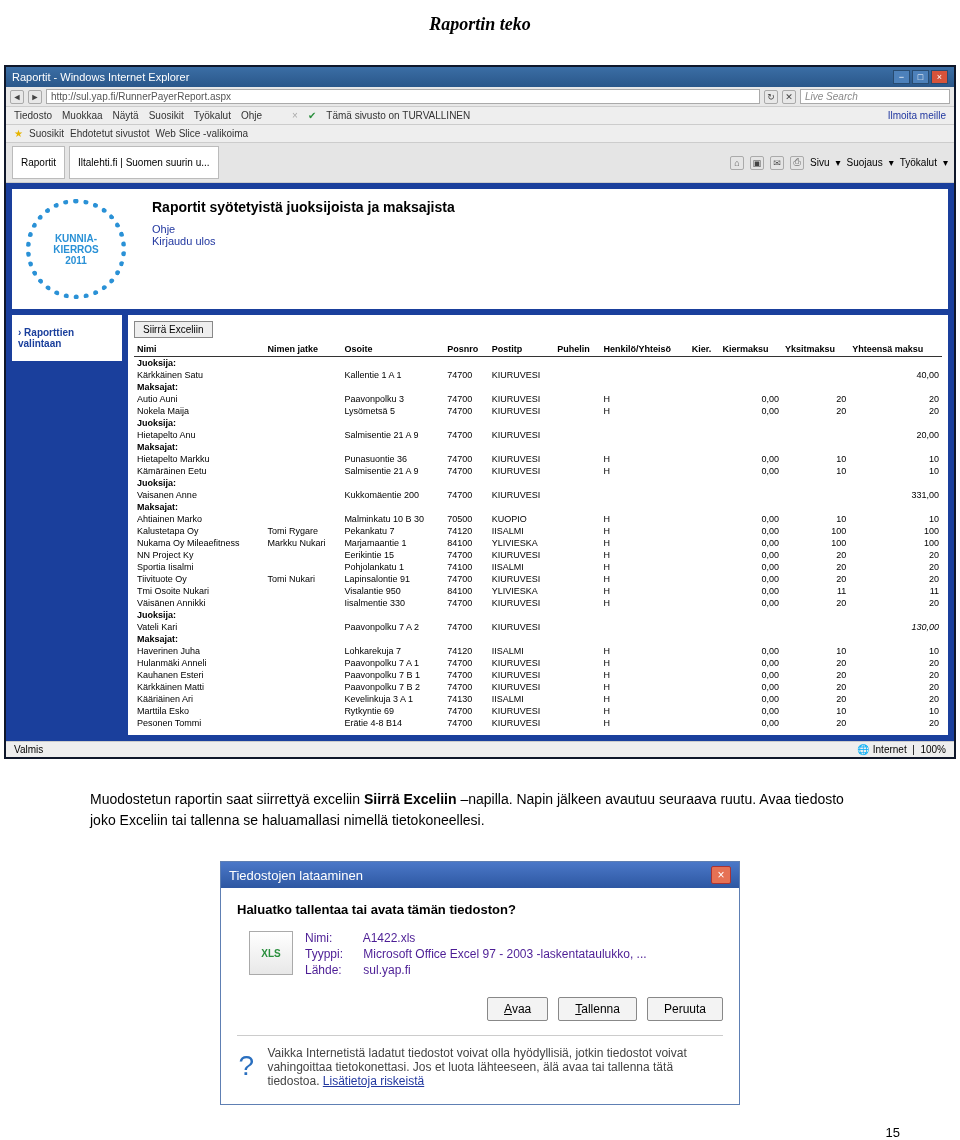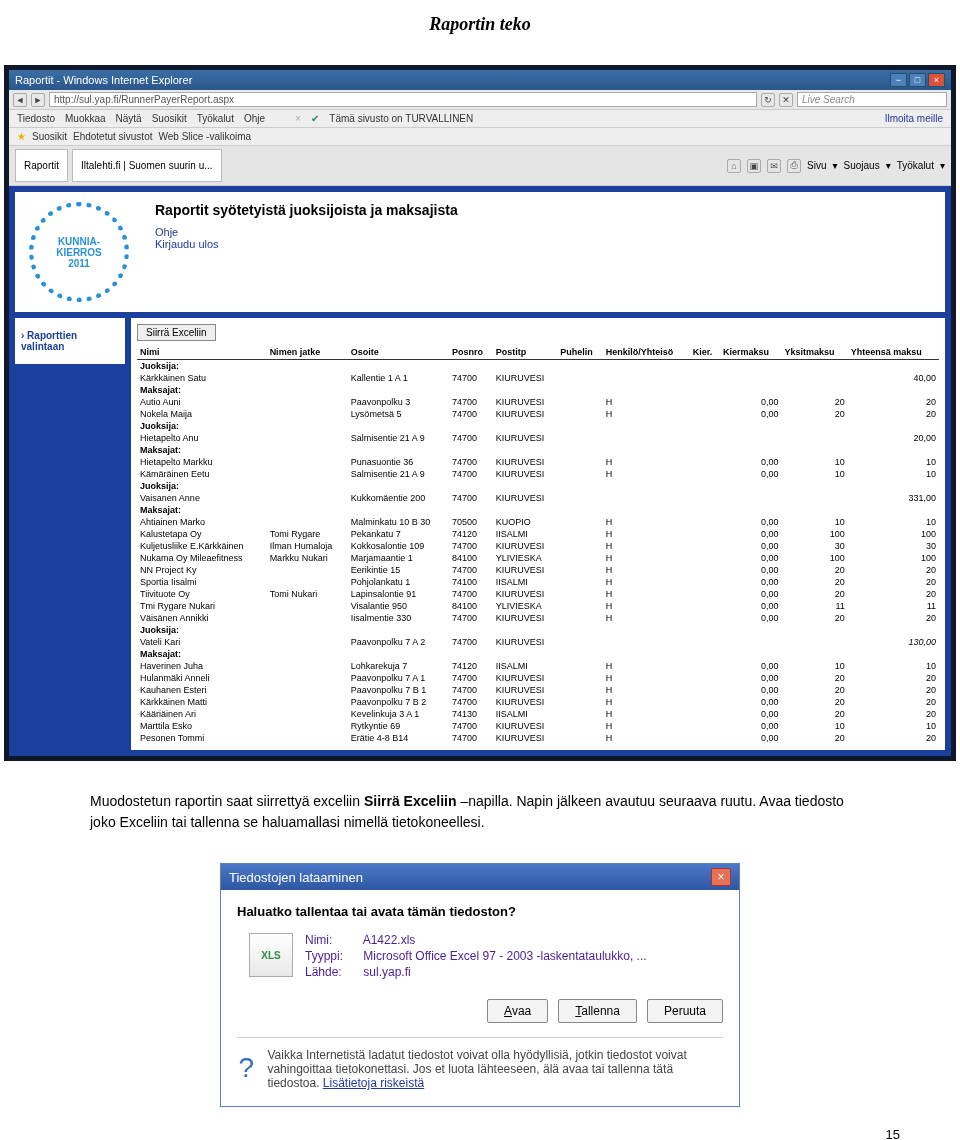--- a/index.html
+++ b/index.html
@@ -1,18 +1,18 @@
 <!DOCTYPE html>
 <html><head>
 <meta charset="utf-8">
 <style>
   * { box-sizing: border-box; margin: 0; padding: 0; }
   body { font-family: Arial, sans-serif; background: #fff; width: 960px; margin: 0 auto; font-size: 12px; color: #000; }
   .page-title { font-family: Georgia, serif; font-weight: bold; font-style: italic; font-size: 18px; text-align: center; margin: 14px 0 30px; }
-  .screenshot { border: 5px solid #0f172a; margin: 0 4px 30px; }
+  .screenshot { border: 2px solid #0f172a; margin: 0 4px 30px; }
   .ie-title { background: linear-gradient(to bottom,#3b6ea5,#2a578a); color:#fff; font-size:11px; padding:3px 6px; display:flex; justify-content:space-between; align-items:center; }
   .ie-controls { display:flex; gap:2px; }
   .ie-btn { width:17px; height:14px; background:#4d81bb; border:1px solid #284b70; color:#fff; font-size:9px; display:flex; align-items:center; justify-content:center; }
   .ie-close{ background:#d7533a; }
   .nav-row { background:#e8e8e8; display:flex; align-items:center; gap:4px; padding:2px 4px; border-bottom:1px solid #ccc; font-size:10px; }
   .nav-ic { width:14px; height:14px; display:flex; align-items:center; justify-content:center; border:1px solid #aaa; border-radius:2px; font-size:9px; color:#444; }
   .addr { flex:1; background:#fff; border:1px solid #aaa; padding:1px 4px; color:#555; font-size:10px; }
   .search { width:150px; background:#fff; border:1px solid #aaa; padding:1px 4px; font-style:italic; color:#888; font-size:10px;}
   .menu-row { background:#eee; display:flex; gap:10px; font-size:10px; color:#333; padding:3px 8px; border-bottom:1px solid #ccc;}
   .toolbar-row { background:#eee; display:flex; gap:6px; font-size:10px; color:#333; padding:3px 8px; border-bottom:1px solid #ccc; align-items:center;}
@@ -282,33 +282,20 @@
                 <td>74120</td>
                 <td>IISALMI</td>
                 <td></td>
                 <td>H</td>
                 <td style="text-align: right;"></td>
                 <td style="text-align: right;">0,00</td>
                 <td style="text-align: right;">100</td>
                 <td style="text-align: right;">100</td>
               </tr>
               <tr>
-                <td>Kuljetusliike E.Kärkkäinen</td>
-                <td>Ilman Humaloja</td>
-                <td>Kokkosalontie 109</td>
-                <td>74700</td>
-                <td>KIURUVESI</td>
-                <td></td>
-                <td>H</td>
-                <td style="text-align: right;"></td>
-                <td style="text-align: right;">0,00</td>
-                <td style="text-align: right;">30</td>
-                <td style="text-align: right;">30</td>
-              </tr>
-              <tr>
                 <td>Nukama Oy Mileaefitness</td>
                 <td>Markku Nukari</td>
                 <td>Marjamaantie 1</td>
                 <td>84100</td>
                 <td>YLIVIESKA</td>
                 <td></td>
                 <td>H</td>
                 <td style="text-align: right;"></td>
                 <td style="text-align: right;">0,00</td>
                 <td style="text-align: right;">100</td>
@@ -347,21 +334,21 @@
                 <td>74700</td>
                 <td>KIURUVESI</td>
                 <td></td>
                 <td>H</td>
                 <td style="text-align: right;"></td>
                 <td style="text-align: right;">0,00</td>
                 <td style="text-align: right;">20</td>
                 <td style="text-align: right;">20</td>
               </tr>
               <tr>
-                <td>Tmi Rygare Nukari</td>
+                <td>Tmi Osoite Nukari</td>
                 <td></td>
                 <td>Visalantie 950</td>
                 <td>84100</td>
                 <td>YLIVIESKA</td>
                 <td></td>
                 <td>H</td>
                 <td style="text-align: right;"></td>
                 <td style="text-align: right;">0,00</td>
                 <td style="text-align: right;">11</td>
                 <td style="text-align: right;">11</td>
@@ -488,20 +475,29 @@
                 <td style="text-align: right;">0,00</td>
                 <td style="text-align: right;">20</td>
                 <td style="text-align: right;">20</td>
               </tr>
             </tbody>
         </table>
       </div>
     </div>
   </div>
 
+  <div class="status-row">
+    <span>Valmis</span>
+    <span>
+      <span style="color:#2a8f3d">🌐</span>
+      <span>Internet</span>
+      &nbsp;|&nbsp;
+      <span>100%</span>
+    </span>
+  </div>
 </div>
 
 <div class="body-text">
   <span>Muodostetun raportin saat siirrettyä exceliin </span><b>Siirrä Exceliin</b><span> –napilla. Napin jälkeen avautuu seuraava ruutu. Avaa tiedosto joko Exceliin tai tallenna se haluamallasi nimellä tietokoneellesi.</span>
 </div>
 
 <div class="dialog">
   <div class="dlg-title">
     <span>Tiedostojen lataaminen</span>
     <span class="dlg-close">×</span>

